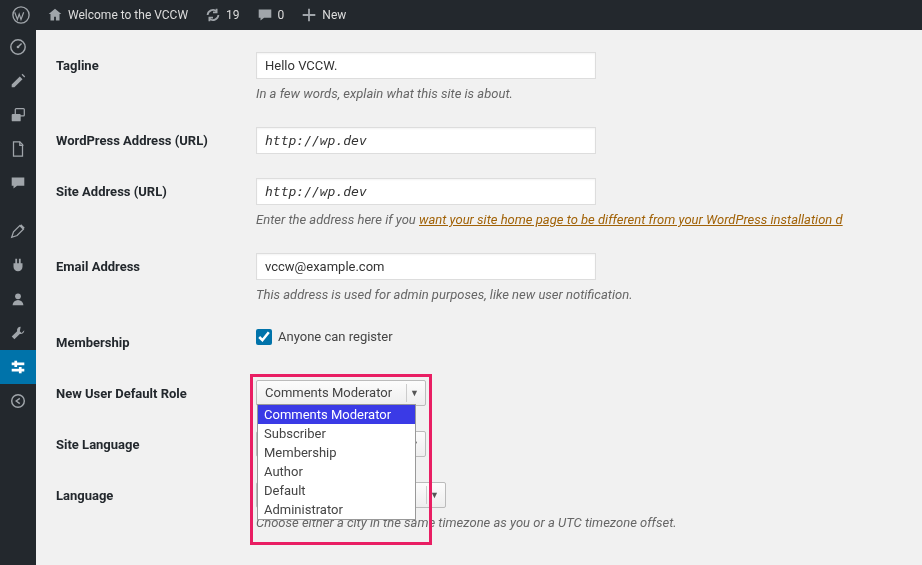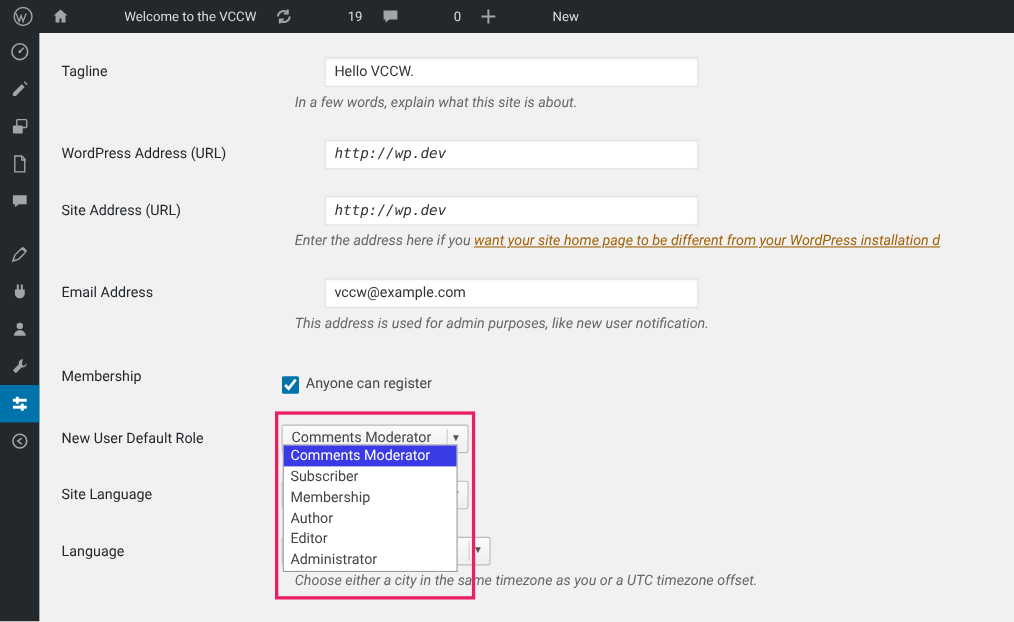--- a/index.html
+++ b/index.html
@@ -23,21 +23,20 @@
     align-items: center;
     font-size: 12px;
     padding: 0 4px;
   }
   .adminbar .item {
     display: flex;
     align-items: center;
     padding: 0 8px;
     height: 100%;
     cursor: pointer;
-    gap: 45px;
   }
   .adminbar .ico {
     display: inline-flex;
     align-items: center;
     justify-content: center;
     width: 18px;
     font-size: 15px;
     color: #a0a5aa;
   }
   .adminbar .txt { margin-left: 4px; color: #ddd; }
@@ -90,53 +89,51 @@
 
   table.form-table {
     width: 100%;
     border-collapse: collapse;
   }
   table.form-table th {
     text-align: left;
     vertical-align: top;
     width: 200px;
     padding: 18px 10px 18px 0;
-    font-weight: 400;
+    font-weight: 700;
     color: #23282d;
     font-size: 13px;
   }
   table.form-table td {
     padding: 12px 0;
     vertical-align: top;
   }
 
   input[type="text"], input[type="email"], input[type="url"] {
     width: 340px;
     padding: 5px 8px;
     font-size: 13px;
     border: 1px solid #ddd;
     background: #fff;
     box-shadow: inset 0 1px 2px rgba(0,0,0,0.05);
     font-family: inherit;
     color: #333;
-    margin-left: 39px;
   }
   input.mono { font-family: Consolas, Monaco, monospace; font-style: italic; }
 
   .desc {
     color: #666;
     font-style: italic;
     margin-top: 6px;
     font-size: 13px;
     line-height: 1.4;
-    margin-left: 12px;
   }
   .desc a { color: #a16207; text-decoration: underline; }
 
-  label.chk { display: inline-flex; align-items: center; gap: 6px; margin-top: 13px; }
+  label.chk { display: inline-flex; align-items: center; gap: 6px; }
   input[type="checkbox"] {
     width: 16px; height: 16px;
     accent-color: #0073aa;
   }
 
   
   .select-wrap {
     position: relative;
     display: inline-block;
   }
@@ -395,17 +392,17 @@
   </tbody>
     </table>
 
 </div>
 
 <div class="role-dropdown" id="role-dropdown" style="left: 257px; top: 403.562px;">
     <div class="opt sel">Comments Moderator</div>
     <div class="opt">Subscriber</div>
     <div class="opt">Membership</div>
     <div class="opt">Author</div>
-    <div class="opt">Editor</div>
+    <div class="opt">Default</div>
     <div class="opt">Administrator</div>
   </div>
 
 <div class="highlight-box" id="highlight" style="left: 250px; top: 373.562px; width: 182px; height: 171px;"></div>
 
 </body></html>

